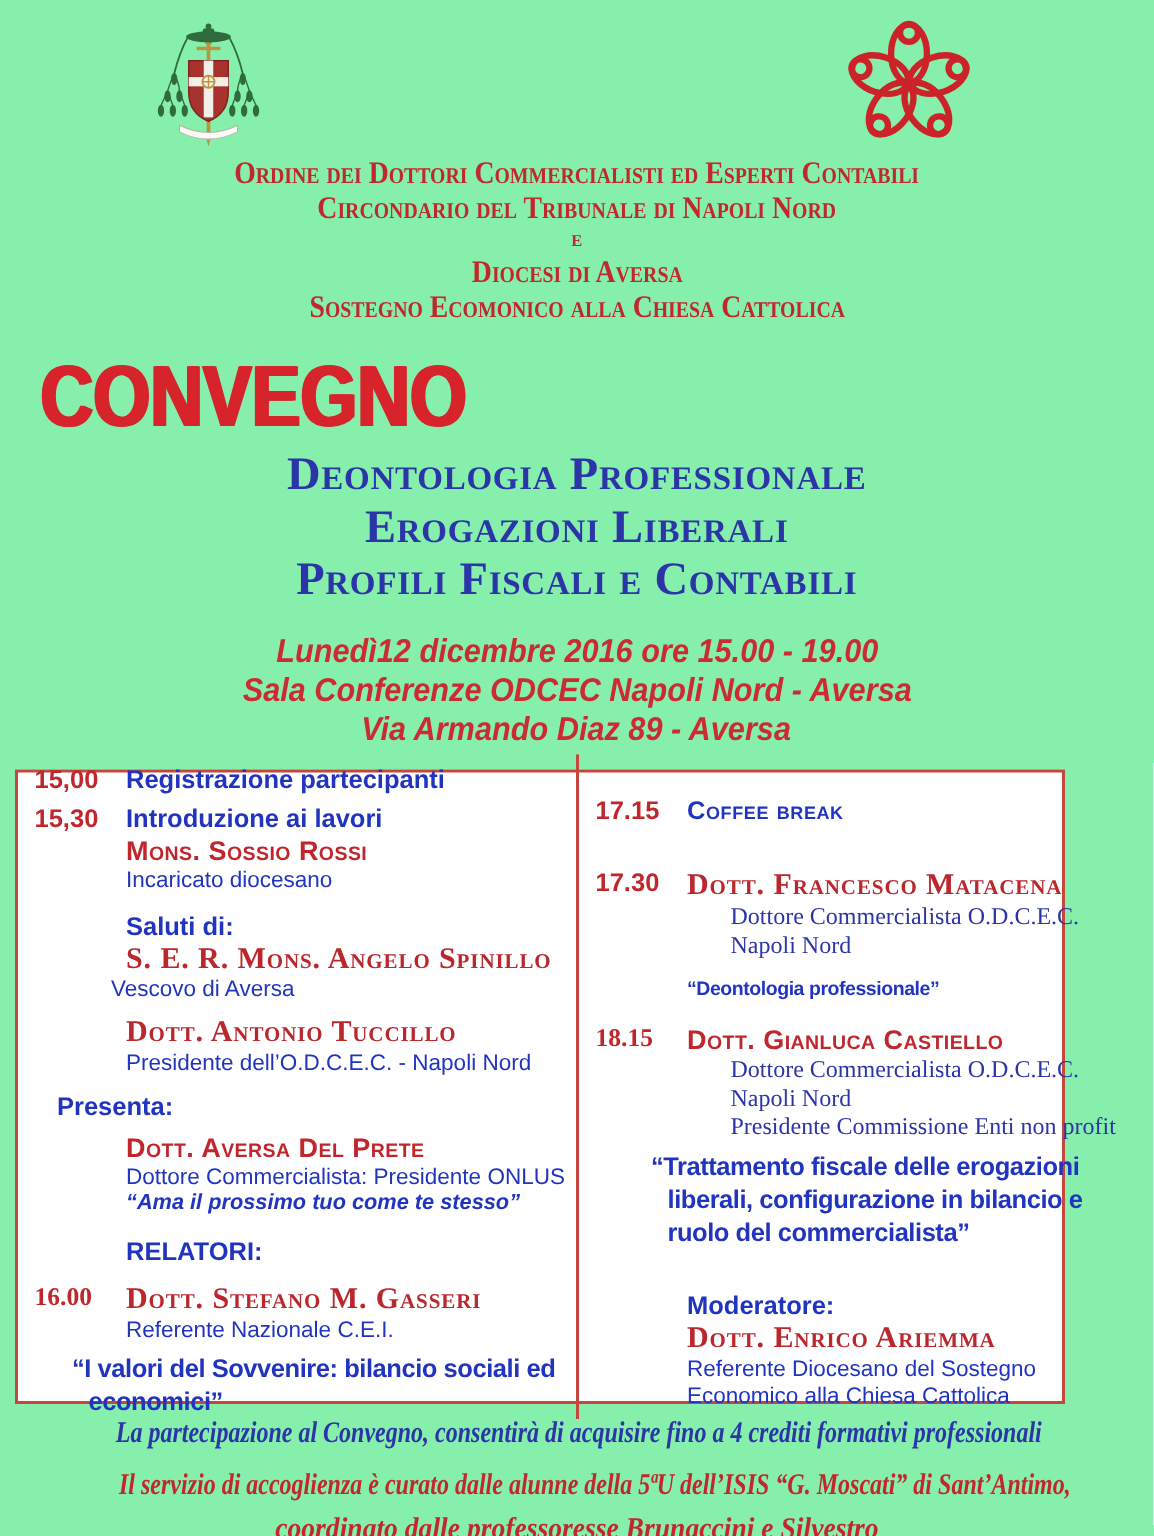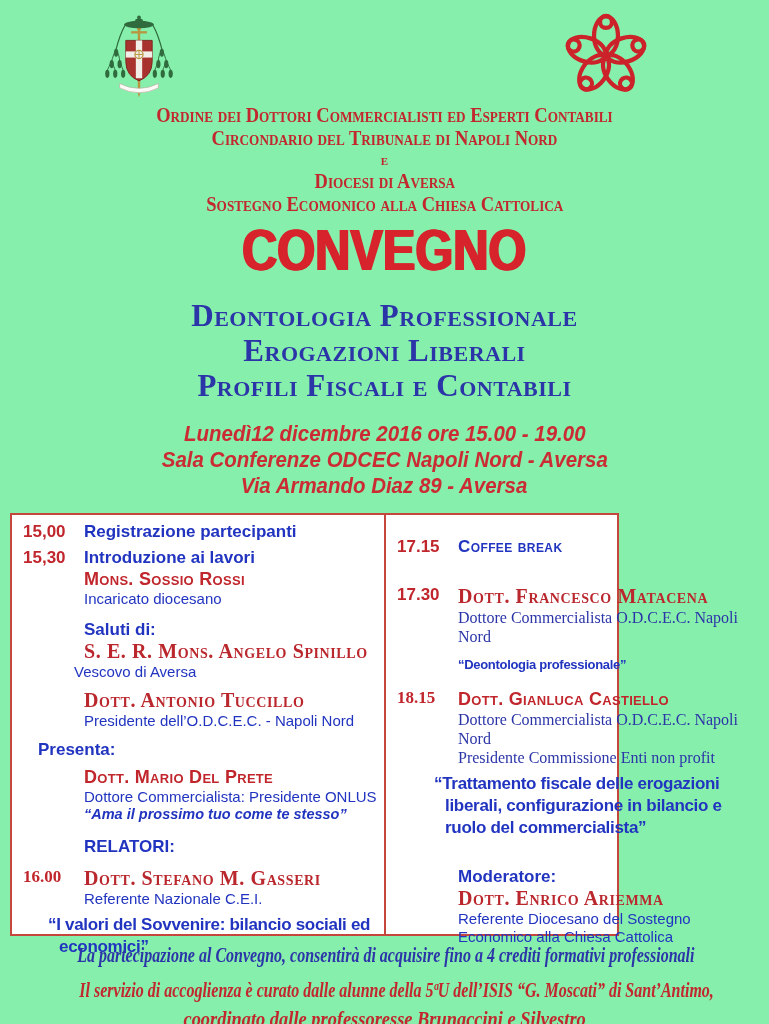--- a/index.html
+++ b/index.html
@@ -13,61 +13,61 @@
   .rosette { position:absolute; left:556px; top:10px; width:100px; height:92px; }
   
   .org-block {
     position:absolute; top:104px; left:0; width:100%; text-align:center;
     color:#C1272D; font-family:"Liberation Serif", serif; font-weight:bold;
     font-variant:small-caps;
   }
   .org-line { font-size:21px; line-height:23px; }
   .org-line.small { font-size:15px; line-height:20px; }
   .condense { display:inline-block; white-space:nowrap; transform:scaleX(0.88); transform-origin:50% 50%; }
-  .title-row { position:absolute; top:216px; left:0; width:100%; text-align:center; }
+  .title-row { position:absolute; top:231px; left:0; width:100%; text-align:left; }
   .big-title {
     display:inline-block; color:#D7232B; font-size:58px; font-weight:bold;
     letter-spacing:0px; transform:scaleX(0.84); transform-origin:50% 50%;
     text-shadow:1.4px 0 0 #D7232B, -1.4px 0 0 #D7232B;
   }
   .topics {
     position:absolute; top:298px; left:0; width:100%; text-align:center;
     color:#2B35A8; font-family:"Liberation Serif", serif; font-weight:bold;
     font-variant:small-caps; font-size:31px; line-height:35px; letter-spacing:0.5px;
   }
   .when {
     position:absolute; top:421px; left:0; width:100%; text-align:center;
     color:#CB2B33; font-weight:bold; font-style:italic; font-size:22px; line-height:26px;
   }
   .when .condense { transform:scaleX(0.93); }
   
   .schedule {
-    position:absolute; top:513px; left:10px; width:609px; height:423px;
-    border:2px solid #C5463C; display:flex; background:#fff;
+    position:absolute; top:513px; left:10px; width:700px; height:423px;
+    border:2px solid #C5463C; display:flex; background:#fff;align-items:center;
   }
   .col { padding:5px 4px 0 6px; }
   .col.left  { width:376px; border-right:2px solid #C5463C; }
   .col.right { width:367px; padding-top:22px; }
   .row { display:flex; }
   .t { width:66px; flex:none; color:#C0262C; font-weight:bold; font-size:17px; padding-left:5px; }
   .t.serif { font-family:"Liberation Serif", serif; }
   .c { flex:1; padding-right:2px; }
   .indent { margin-left:66px; }
   .title-blue { color:#2134C0; font-weight:bold; font-size:17px; line-height:20px; }
   .title-blue.sc { font-variant:small-caps; letter-spacing:0.4px; }
   .name-serif {
     font-family:"Liberation Serif", serif; font-variant:small-caps; font-weight:bold;
     color:#BA272D; font-size:20px; line-height:23px; letter-spacing:0.6px;
   }
   .name-sans {
     font-variant:small-caps; font-weight:bold; color:#C0262C;
     font-size:18px; line-height:22px; letter-spacing:0.3px;
   }
   .role-sans  { color:#2134C0; font-size:15px; line-height:18px; }
-  .role-serif { color:#2B35A8; font-family:"Liberation Serif", serif; font-size:16px; line-height:19px; }
+  .role-serif { color:#2B35A8; font-family:"Liberation Serif", serif; font-size:16px; line-height:19px;margin-left:29px; }
   .quote { color:#2134C0; font-weight:bold; font-size:17px; line-height:22px; letter-spacing:-0.3px; padding-left:11px; text-indent:-11px; }
   .quote-si { color:#2134C0; font-weight:bold; font-style:italic; font-size:14.5px; line-height:17px; }
   
   .footer-credits {
     position:absolute; top:944px; left:0; width:100%; text-align:center;
     color:#2B35A8; font-family:"Liberation Serif", serif; font-weight:bold; font-style:italic;
     font-size:20px;
   }
   .footer-service {
     position:absolute; top:976px; left:0; width:100%; text-align:center;
@@ -204,21 +204,21 @@
       <div class="indent mt8">
         <div class="name-serif">Dott. Antonio Tuccillo</div>
         <div class="role-sans">Presidente dell’O.D.C.E.C. - Napoli Nord</div>
       </div>
 
       <div class="mt10" style="margin-left:20px">
         <div class="title-blue">Presenta:</div>
       </div>
 
       <div class="indent mt6">
-        <div class="name-sans">Dott. Mario Del Prete</div>
+        <div class="name-sans">Dott. Aversa Del Prete</div>
         <div class="role-sans">Dottore Commercialista: Presidente ONLUS</div>
         <div class="quote-si">“Ama il prossimo tuo come te stesso”</div>
       </div>
 
       <div class="indent mt14">
         <div class="title-blue">RELATORI:</div>
       </div>
 
       <div class="row mt10">
         <div class="t serif">16.00</div>

